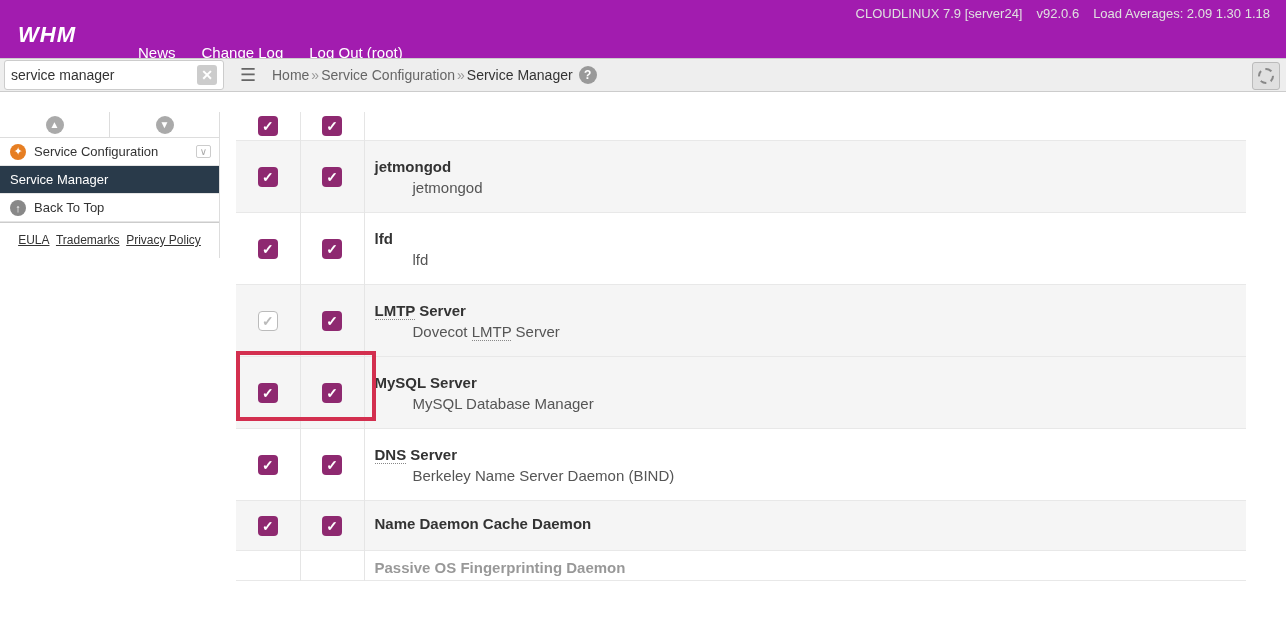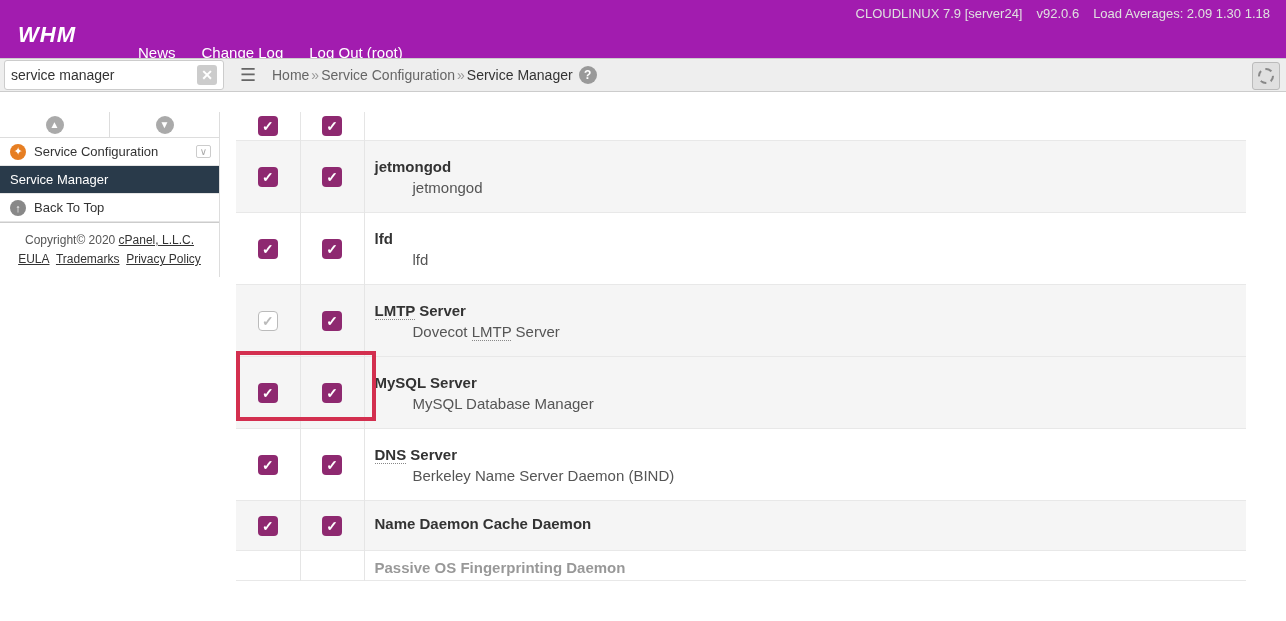--- a/index.html
+++ b/index.html
@@ -121,23 +121,20 @@
   </div>
   <div class="side-item active">
     <span>Service Manager</span>
   </div>
   <div class="side-item">
     <span class="side-icon grey">↑</span>
     <span>Back To Top</span>
   </div>
   <div class="copyright">
     <div>
-      <span>Copyright© 2020 </span><a>cPanel, L.L.C.</a>
-    </div>
-    <div>
       <a>EULA</a>&nbsp;
       <a>Trademarks</a>&nbsp;
       <a>Privacy Policy</a>
     </div>
   </div>
 </div>
 
 <div class="main">
   <div class="outer-pad">
     <table class="service-table">

